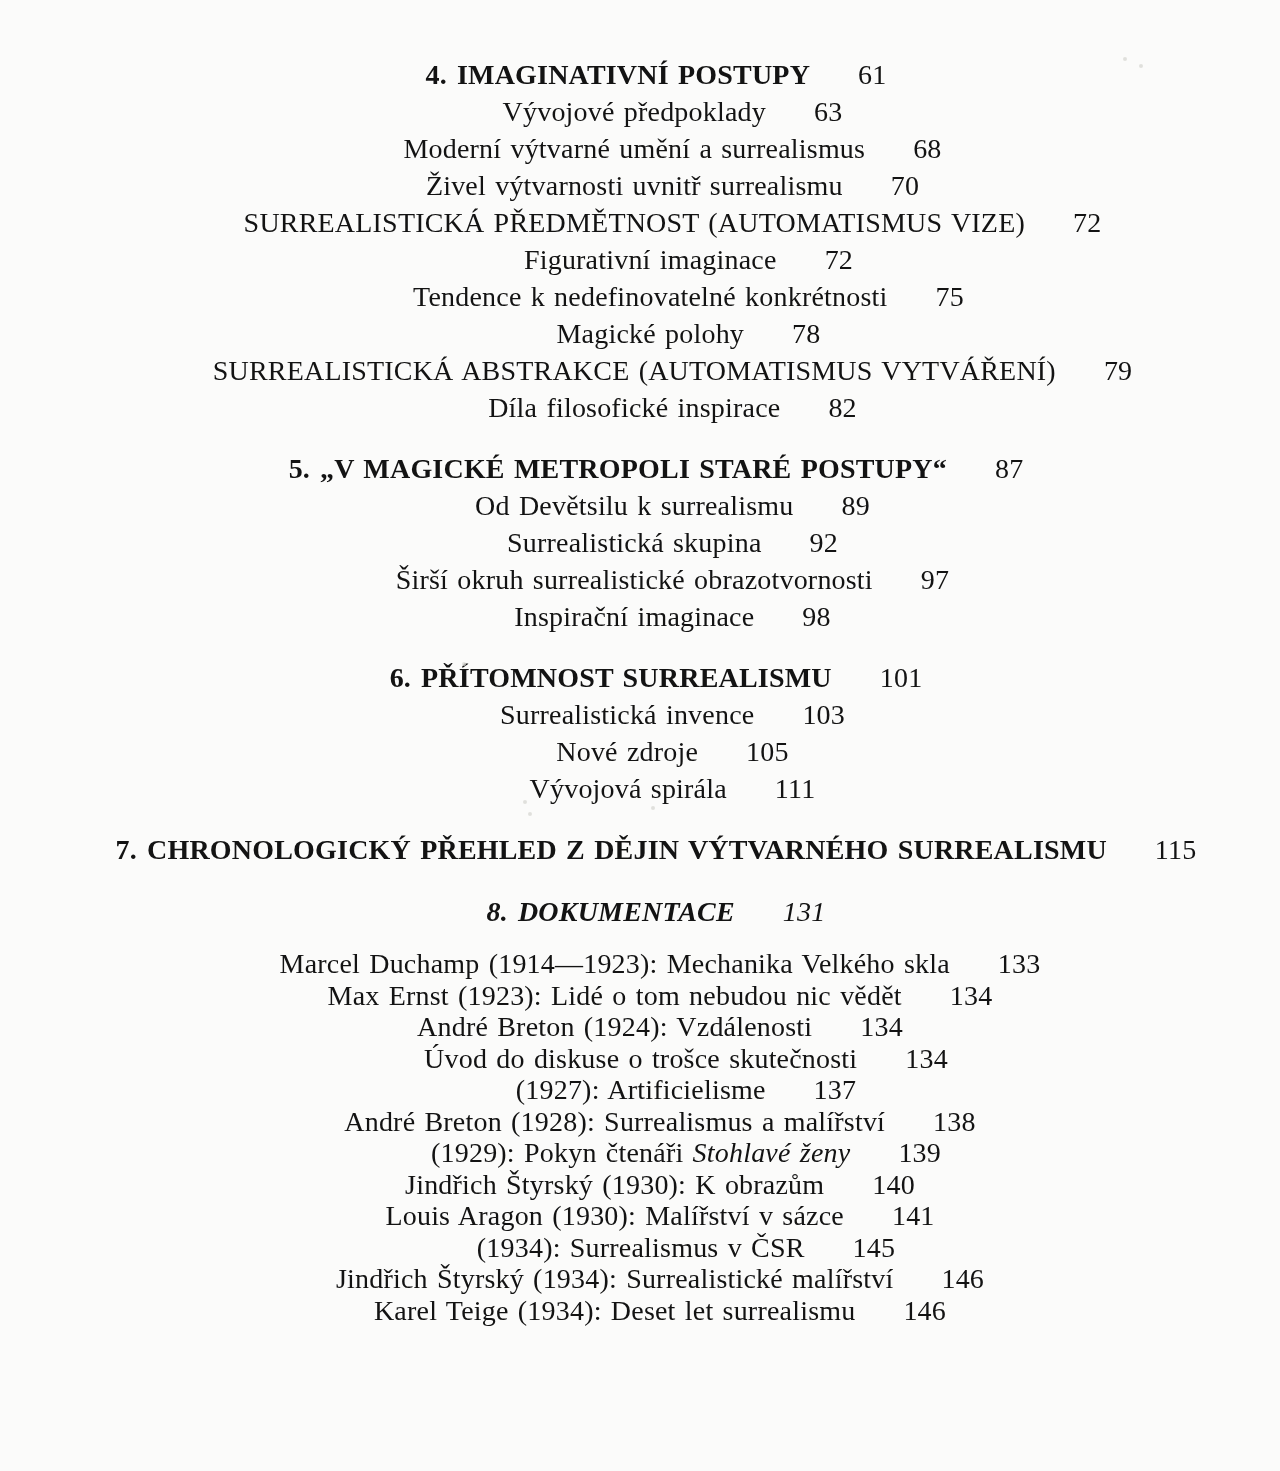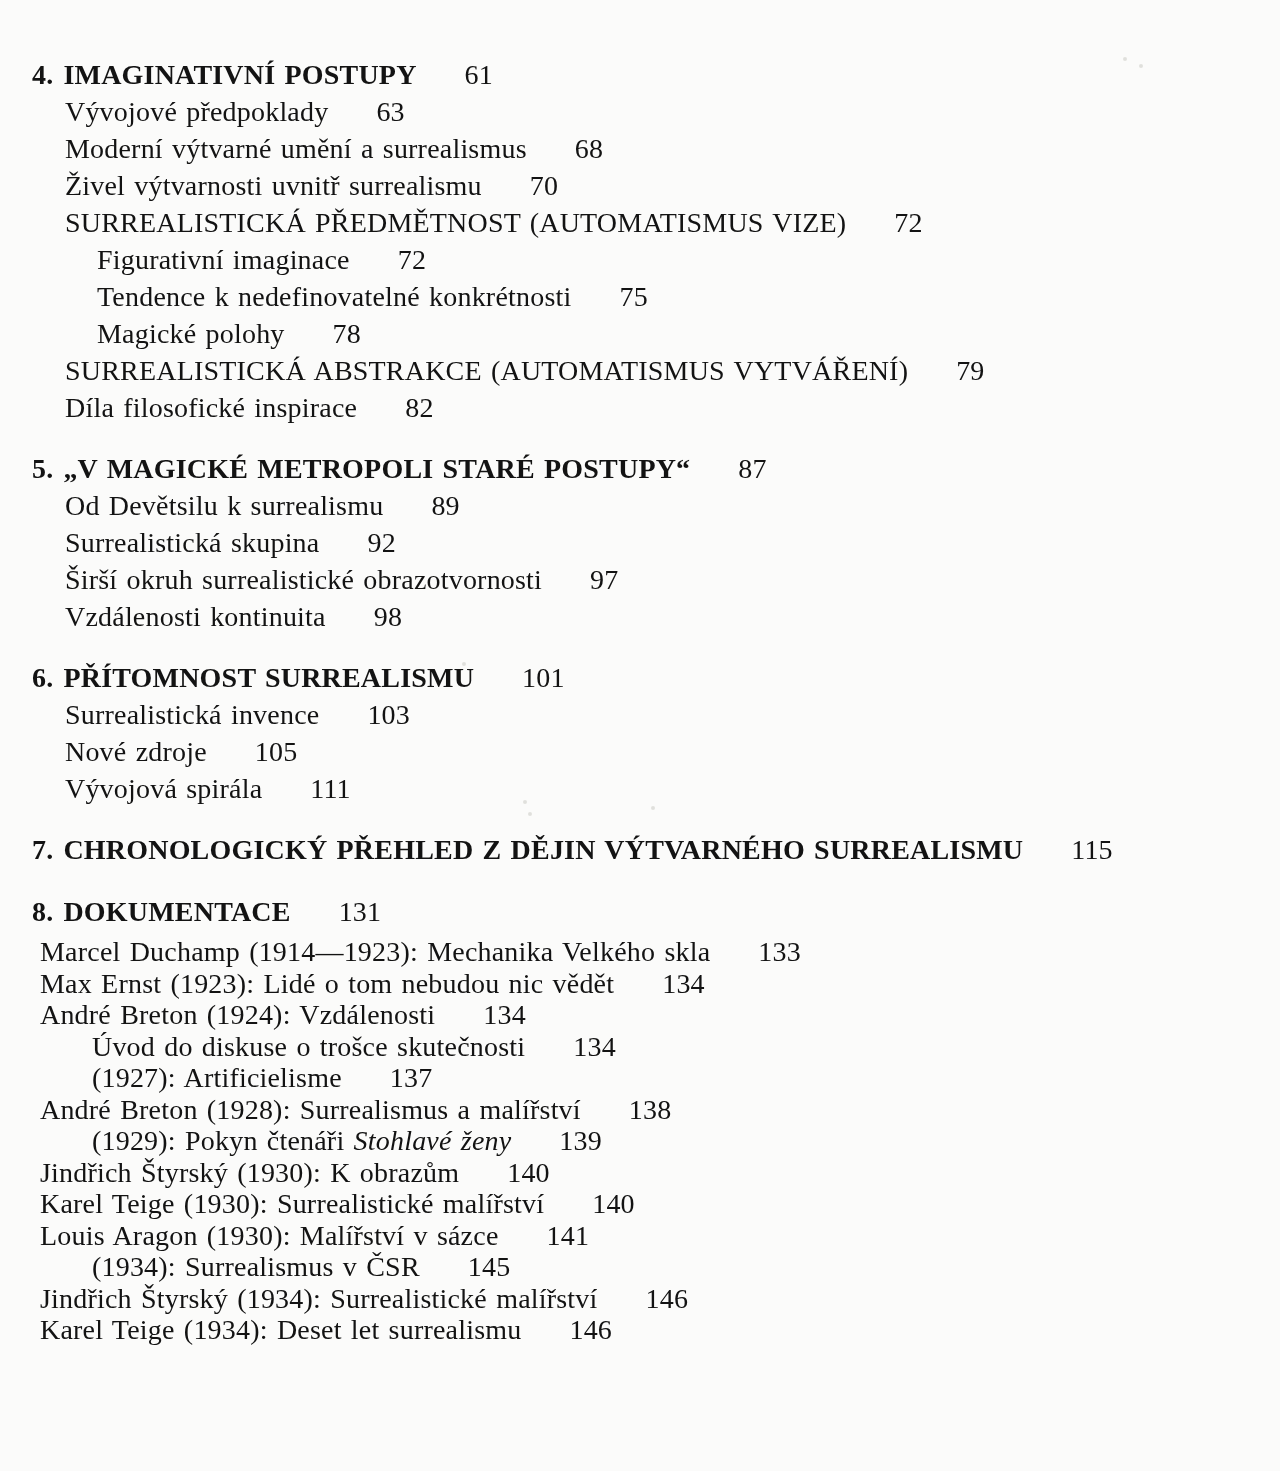--- a/index.html
+++ b/index.html
@@ -12,29 +12,29 @@
     overflow: hidden;
     position: relative;
   }
   .toc {
     padding: 56px 0 0 32px;
     font-size: 28px;
     letter-spacing: 0.2px;
     word-spacing: 2px;
     white-space: nowrap;
   }
-  .section { margin-bottom: 24px; }
+  .section { margin-bottom: 24px; text-align: center; }
   .line { line-height: 37px; }
   .head { font-weight: 700; }
   .head .secnum { margin-right: 10px; }
   .num { margin-left: 48px; font-weight: 400; }
   .lvl1 { padding-left: 33px; }
   .lvl2 { padding-left: 65px; }
   .sec8 .line { line-height: 31.5px; }
-  .sec8 .head { line-height: 40px; margin-bottom: 4px; }
+  .sec8 .head { line-height: 40px; margin-bottom: 16px; font-style: italic; }
   .doc { padding-left: 8px; }
   .doc.sub { padding-left: 60px; }
   .it { font-style: italic; margin-top: 14px; }
   .speck {
     position: absolute;
     background: #d9d9d4;
     border-radius: 50%;
     width: 4px; height: 4px;
     opacity: 0.8;
   }
@@ -55,21 +55,21 @@
     <div class="line lvl2"><span>Magické polohy</span><span class="num">78</span></div>
     <div class="line lvl1"><span>SURREALISTICKÁ ABSTRAKCE (AUTOMATISMUS VYTVÁŘENÍ)</span><span class="num">79</span></div>
     <div class="line lvl1"><span>Díla filosofické inspirace</span><span class="num">82</span></div>
   </div>
 
   <div class="section">
     <div class="line head"><span class="secnum">5.</span><span>„V MAGICKÉ METROPOLI STARÉ POSTUPY“</span><span class="num">87</span></div>
     <div class="line lvl1"><span>Od Devětsilu k surrealismu</span><span class="num">89</span></div>
     <div class="line lvl1"><span>Surrealistická skupina</span><span class="num">92</span></div>
     <div class="line lvl1"><span>Širší okruh surrealistické obrazotvornosti</span><span class="num">97</span></div>
-    <div class="line lvl1"><span>Vzdálenosti kontinuita</span><span class="num">98</span></div>
+    <div class="line lvl1"><span>Inspirační imaginace</span><span class="num">98</span></div>
   </div>
 
   <div class="section">
     <div class="line head"><span class="secnum">6.</span><span>PŘÍTOMNOST SURREALISMU</span><span class="num">101</span></div>
     <div class="line lvl1"><span>Surrealistická invence</span><span class="num">103</span></div>
     <div class="line lvl1"><span>Nové zdroje</span><span class="num">105</span></div>
     <div class="line lvl1"><span>Vývojová spirála</span><span class="num">111</span></div>
   </div>
 
   <div class="section">
@@ -79,21 +79,20 @@
   <div class="section sec8">
     <div class="line head"><span class="secnum">8.</span><span>DOKUMENTACE</span><span class="num">131</span></div>
     <div class="line doc"><span>Marcel Duchamp (1914—1923): Mechanika Velkého skla</span><span class="num">133</span></div>
     <div class="line doc"><span>Max Ernst (1923): Lidé o tom nebudou nic vědět</span><span class="num">134</span></div>
     <div class="line doc"><span>André Breton (1924): Vzdálenosti</span><span class="num">134</span></div>
     <div class="line doc sub"><span>Úvod do diskuse o trošce skutečnosti</span><span class="num">134</span></div>
     <div class="line doc sub"><span>(1927): Artificielisme</span><span class="num">137</span></div>
     <div class="line doc"><span>André Breton (1928): Surrealismus a malířství</span><span class="num">138</span></div>
     <div class="line doc sub"><span>(1929): Pokyn čtenáři </span><span class="it">Stohlavé ženy</span><span class="num">139</span></div>
     <div class="line doc"><span>Jindřich Štyrský (1930): K obrazům</span><span class="num">140</span></div>
-    <div class="line doc"><span>Karel Teige (1930): Surrealistické malířství</span><span class="num">140</span></div>
     <div class="line doc"><span>Louis Aragon (1930): Malířství v sázce</span><span class="num">141</span></div>
     <div class="line doc sub"><span>(1934): Surrealismus v ČSR</span><span class="num">145</span></div>
     <div class="line doc"><span>Jindřich Štyrský (1934): Surrealistické malířství</span><span class="num">146</span></div>
     <div class="line doc"><span>Karel Teige (1934): Deset let surrealismu</span><span class="num">146</span></div>
   </div>
 
 </div>
 
 <div class="speck" style="left:1123px; top:57px;"></div>
 <div class="speck" style="left:1139px; top:64px;"></div>

